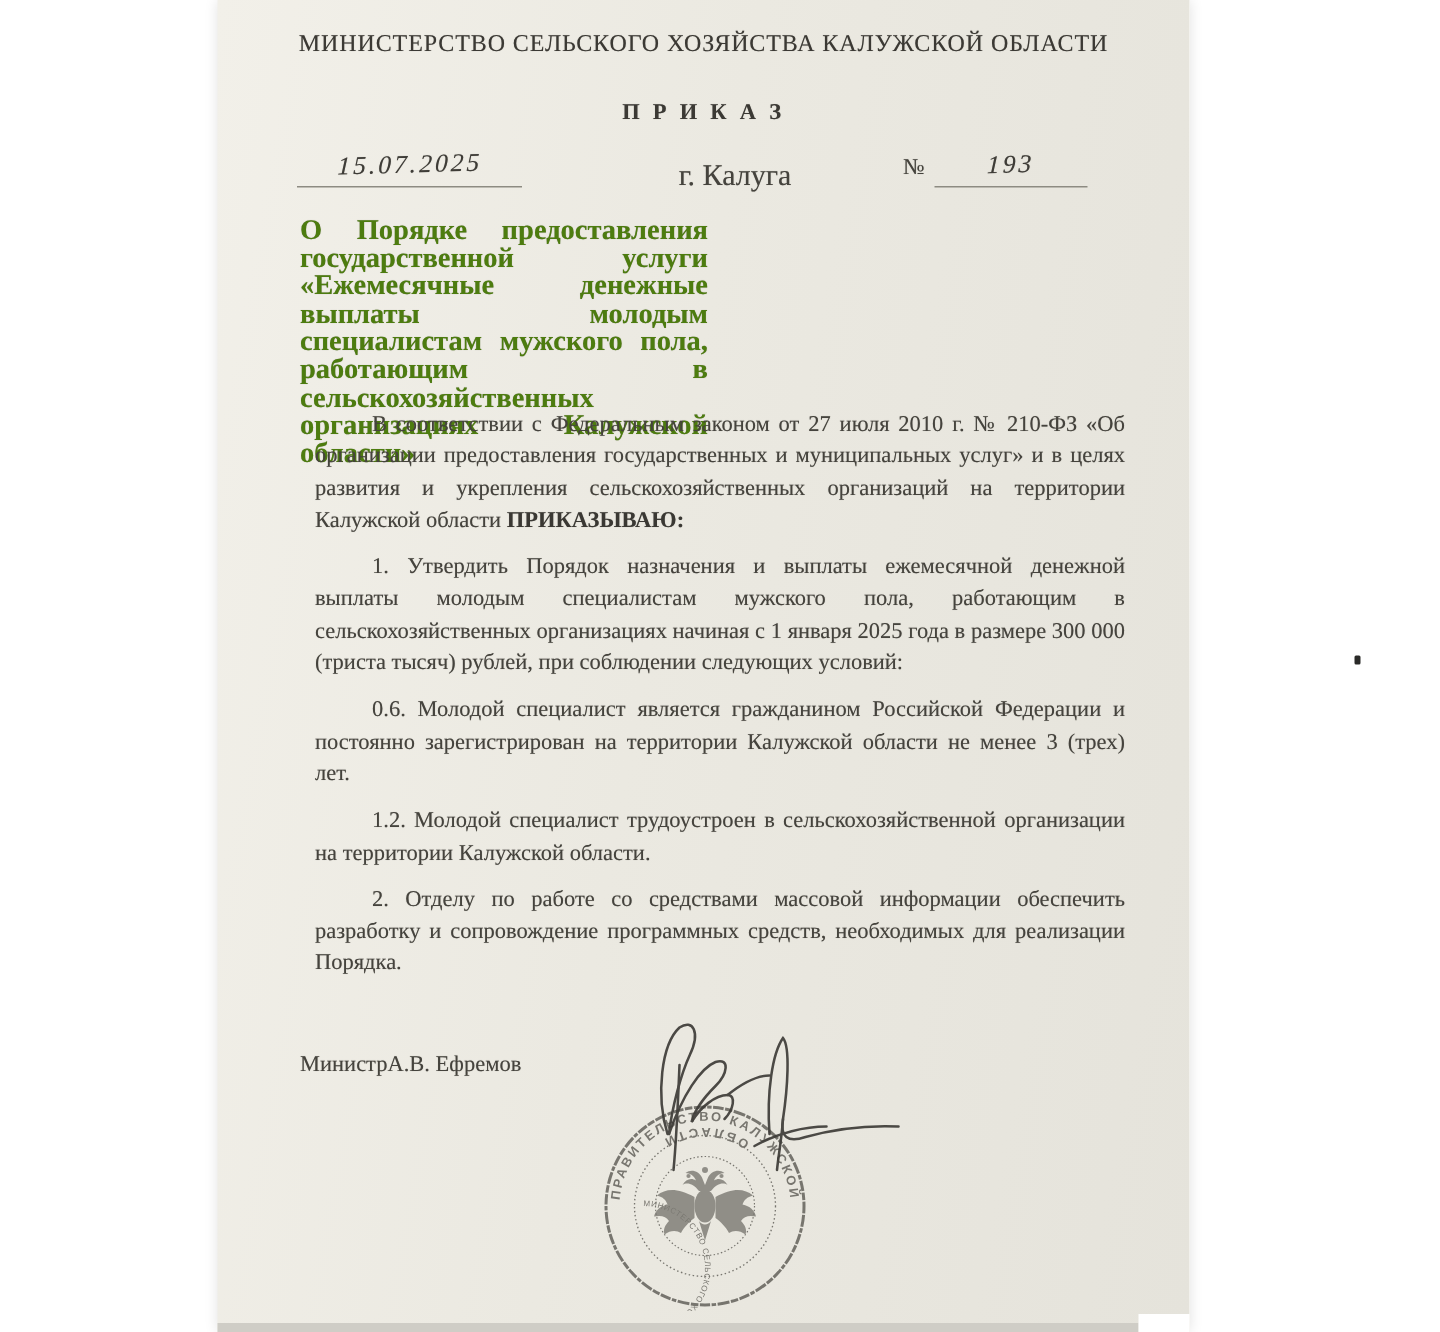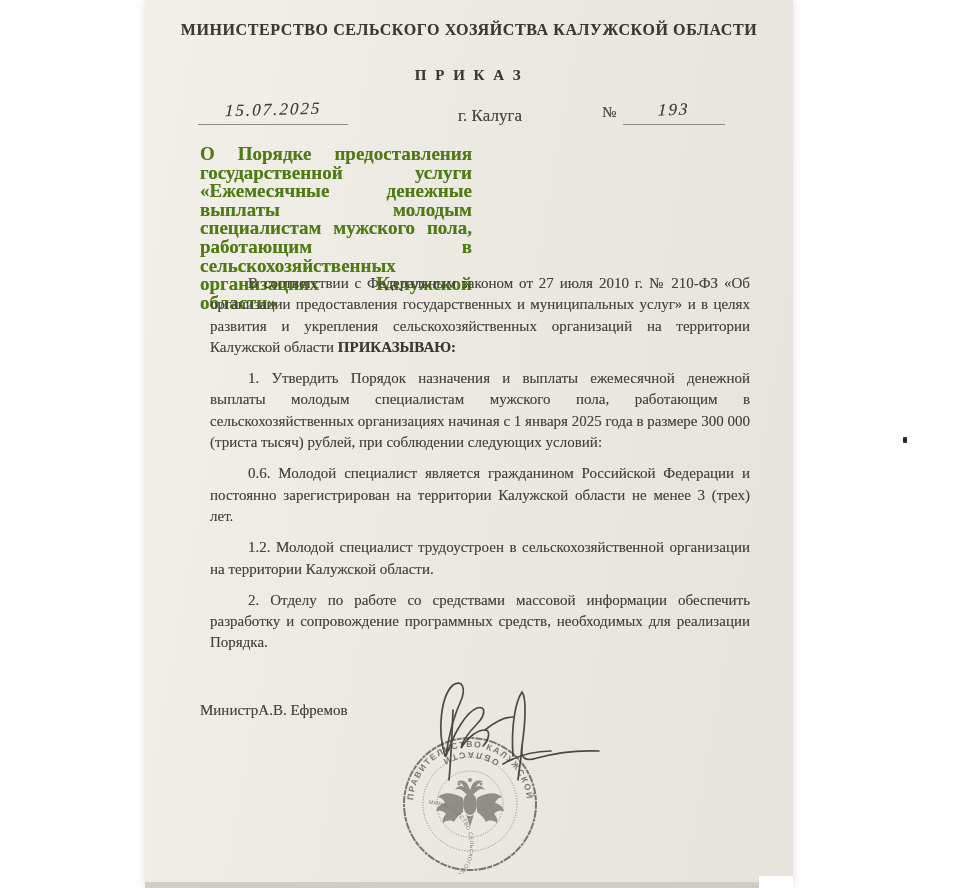--- a/index.html
+++ b/index.html
@@ -18,35 +18,35 @@
     position:absolute; left:145px; top:882px; width:614px; height:6px;
     background:#cfcdc6;
   }
   .paper-corner-cut {
     position:absolute; left:759px; top:876px; width:34px; height:12px;
     background:#ffffff;
   }
   .txt { position:absolute; text-shadow:0 0 .5px rgba(62,60,54,.45); }
   .ministry {
     left:145px; top:21px; width:648px; text-align:center;
-    font-weight:bold; font-size:16px; letter-spacing:.6px; color:#3b3934;
+    font-weight:normal; font-size:16px; letter-spacing:.6px; color:#3b3934;
   }
   .doc-type {
     left:145px; top:67px; width:648px; text-align:center;
     font-weight:bold; font-size:15px; letter-spacing:2.5px; color:#3b3934;
   }
   .date-cell {
     left:198px; top:100px; width:150px; height:24px;
     border-bottom:1.3px solid #8d8b82; text-align:center;
   }
   .hand {
     font-style:italic; color:#3e3c37; letter-spacing:2px; font-size:17px;
     display:inline-block; transform:rotate(-1.6deg) skewX(-4deg);
   }
-  .city { left:430px; top:106px; width:120px; text-align:center; font-size:17px; }
+  .city { left:430px; top:106px; width:120px; text-align:center; font-size:20px; }
   .no-label { left:602px; top:104px; font-size:15px; }
   .no-cell {
     left:623px; top:100px; width:102px; height:24px;
     border-bottom:1.3px solid #8d8b82; text-align:center;
   }
   .subject {
     left:200px; top:145px; width:272px;
     font-weight:bold; font-size:19px; line-height:18.6px;
     text-align:justify; color:#4d7c0f;
   }

